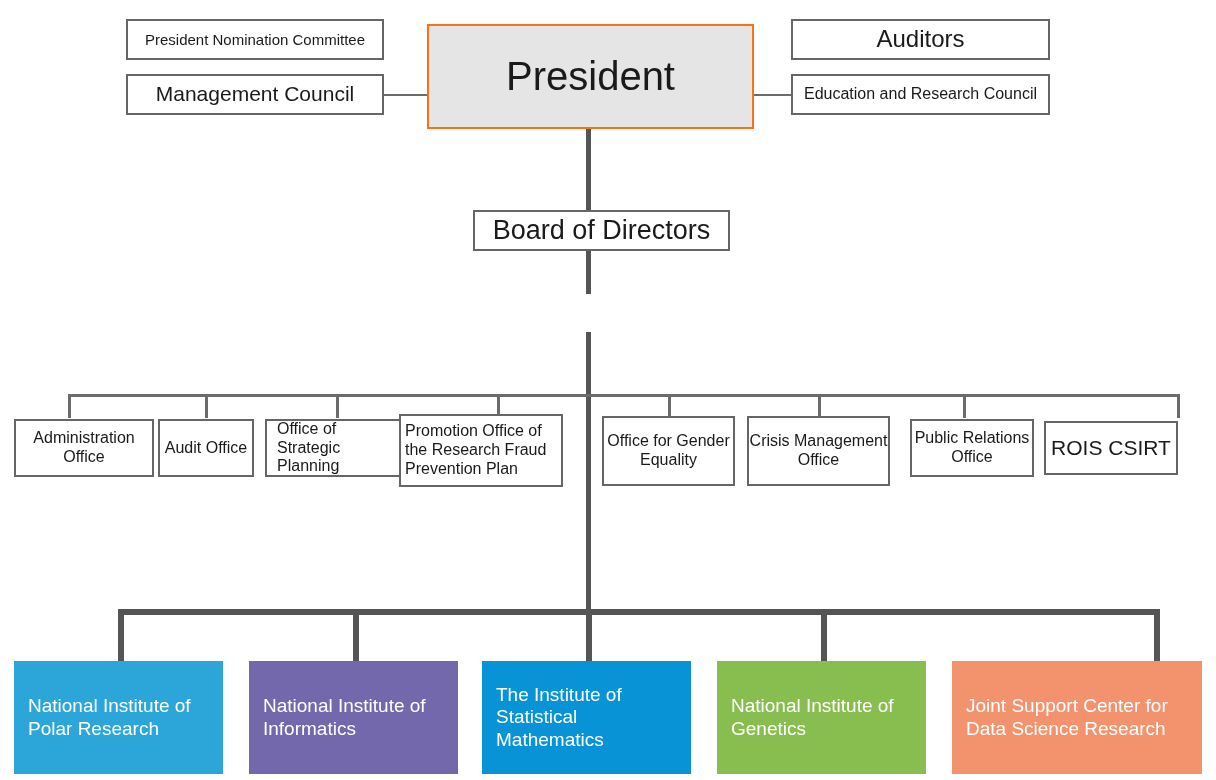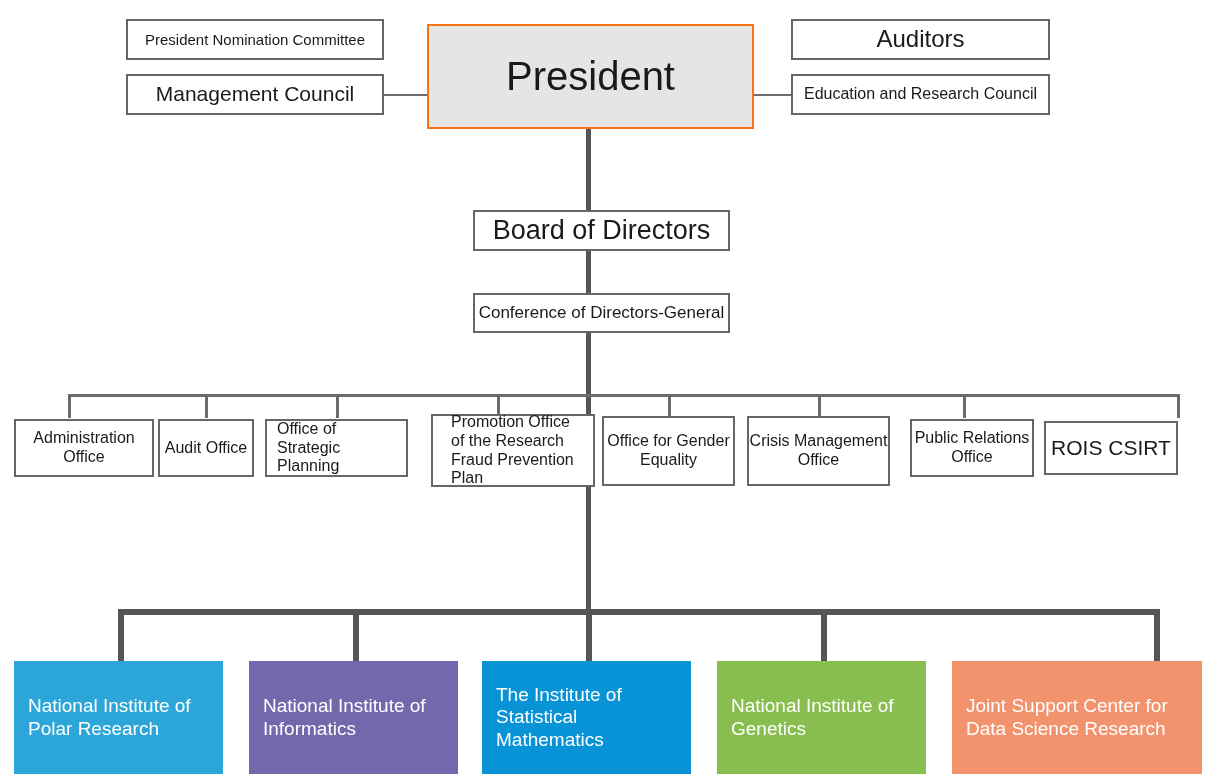--- a/index.html
+++ b/index.html
@@ -106,37 +106,34 @@
   </div>
 
   <div class="node boxed" style="left:791px; top:74px; width:259px; height:41px; font-size:16px;">
     <span class="label">Education and Research Council</span>
   </div>
 
   <div class="node boxed" style="left:473px; top:210px; width:257px; height:41px; font-size:27px;">
     <span class="label">Board of Directors</span>
   </div>
 
-  <div class="node boxed" style="left:473px; top:293px; width:257px; height:40px; font-size:17px;">
-    <span class="label">Conference of Directors-General</span>
-  </div>
 
   <div class="node boxed" style="left:14px; top:419px; width:140px; height:58px; font-size:16px;">
     <span class="label">Administration Office</span>
   </div>
 
   <div class="node boxed" style="left:158px; top:419px; width:96px; height:58px; font-size:16px;">
     <span class="label">Audit Office</span>
   </div>
 
   <div class="node boxed" style="left:265px; top:419px; width:143px; height:58px; font-size:16px; justify-content:flex-start; text-align:left; padding-left:10px; padding-right:6px;align-items:center;">
     <span class="label">Office of Strategic Planning</span>
   </div>
 
-  <div class="node boxed" style="left:431px; top:414px; width:164px; height:73px; font-size:16px; justify-content:flex-start; text-align:left; padding-left:18px; padding-right:6px;">
+  <div class="node boxed" style="left:399px; top:414px; width:164px; height:73px; font-size:16px; justify-content:flex-start; text-align:left; padding-left:4px; padding-right:6px;">
     <span class="label">Promotion Office of the Research Fraud Prevention Plan</span>
   </div>
 
   <div class="node boxed" style="left:602px; top:416px; width:133px; height:70px; font-size:16px;">
     <span class="label">Office for Gender Equality</span>
   </div>
 
   <div class="node boxed" style="left:747px; top:416px; width:143px; height:70px; font-size:16px;">
     <span class="label">Crisis Management Office</span>
   </div>

